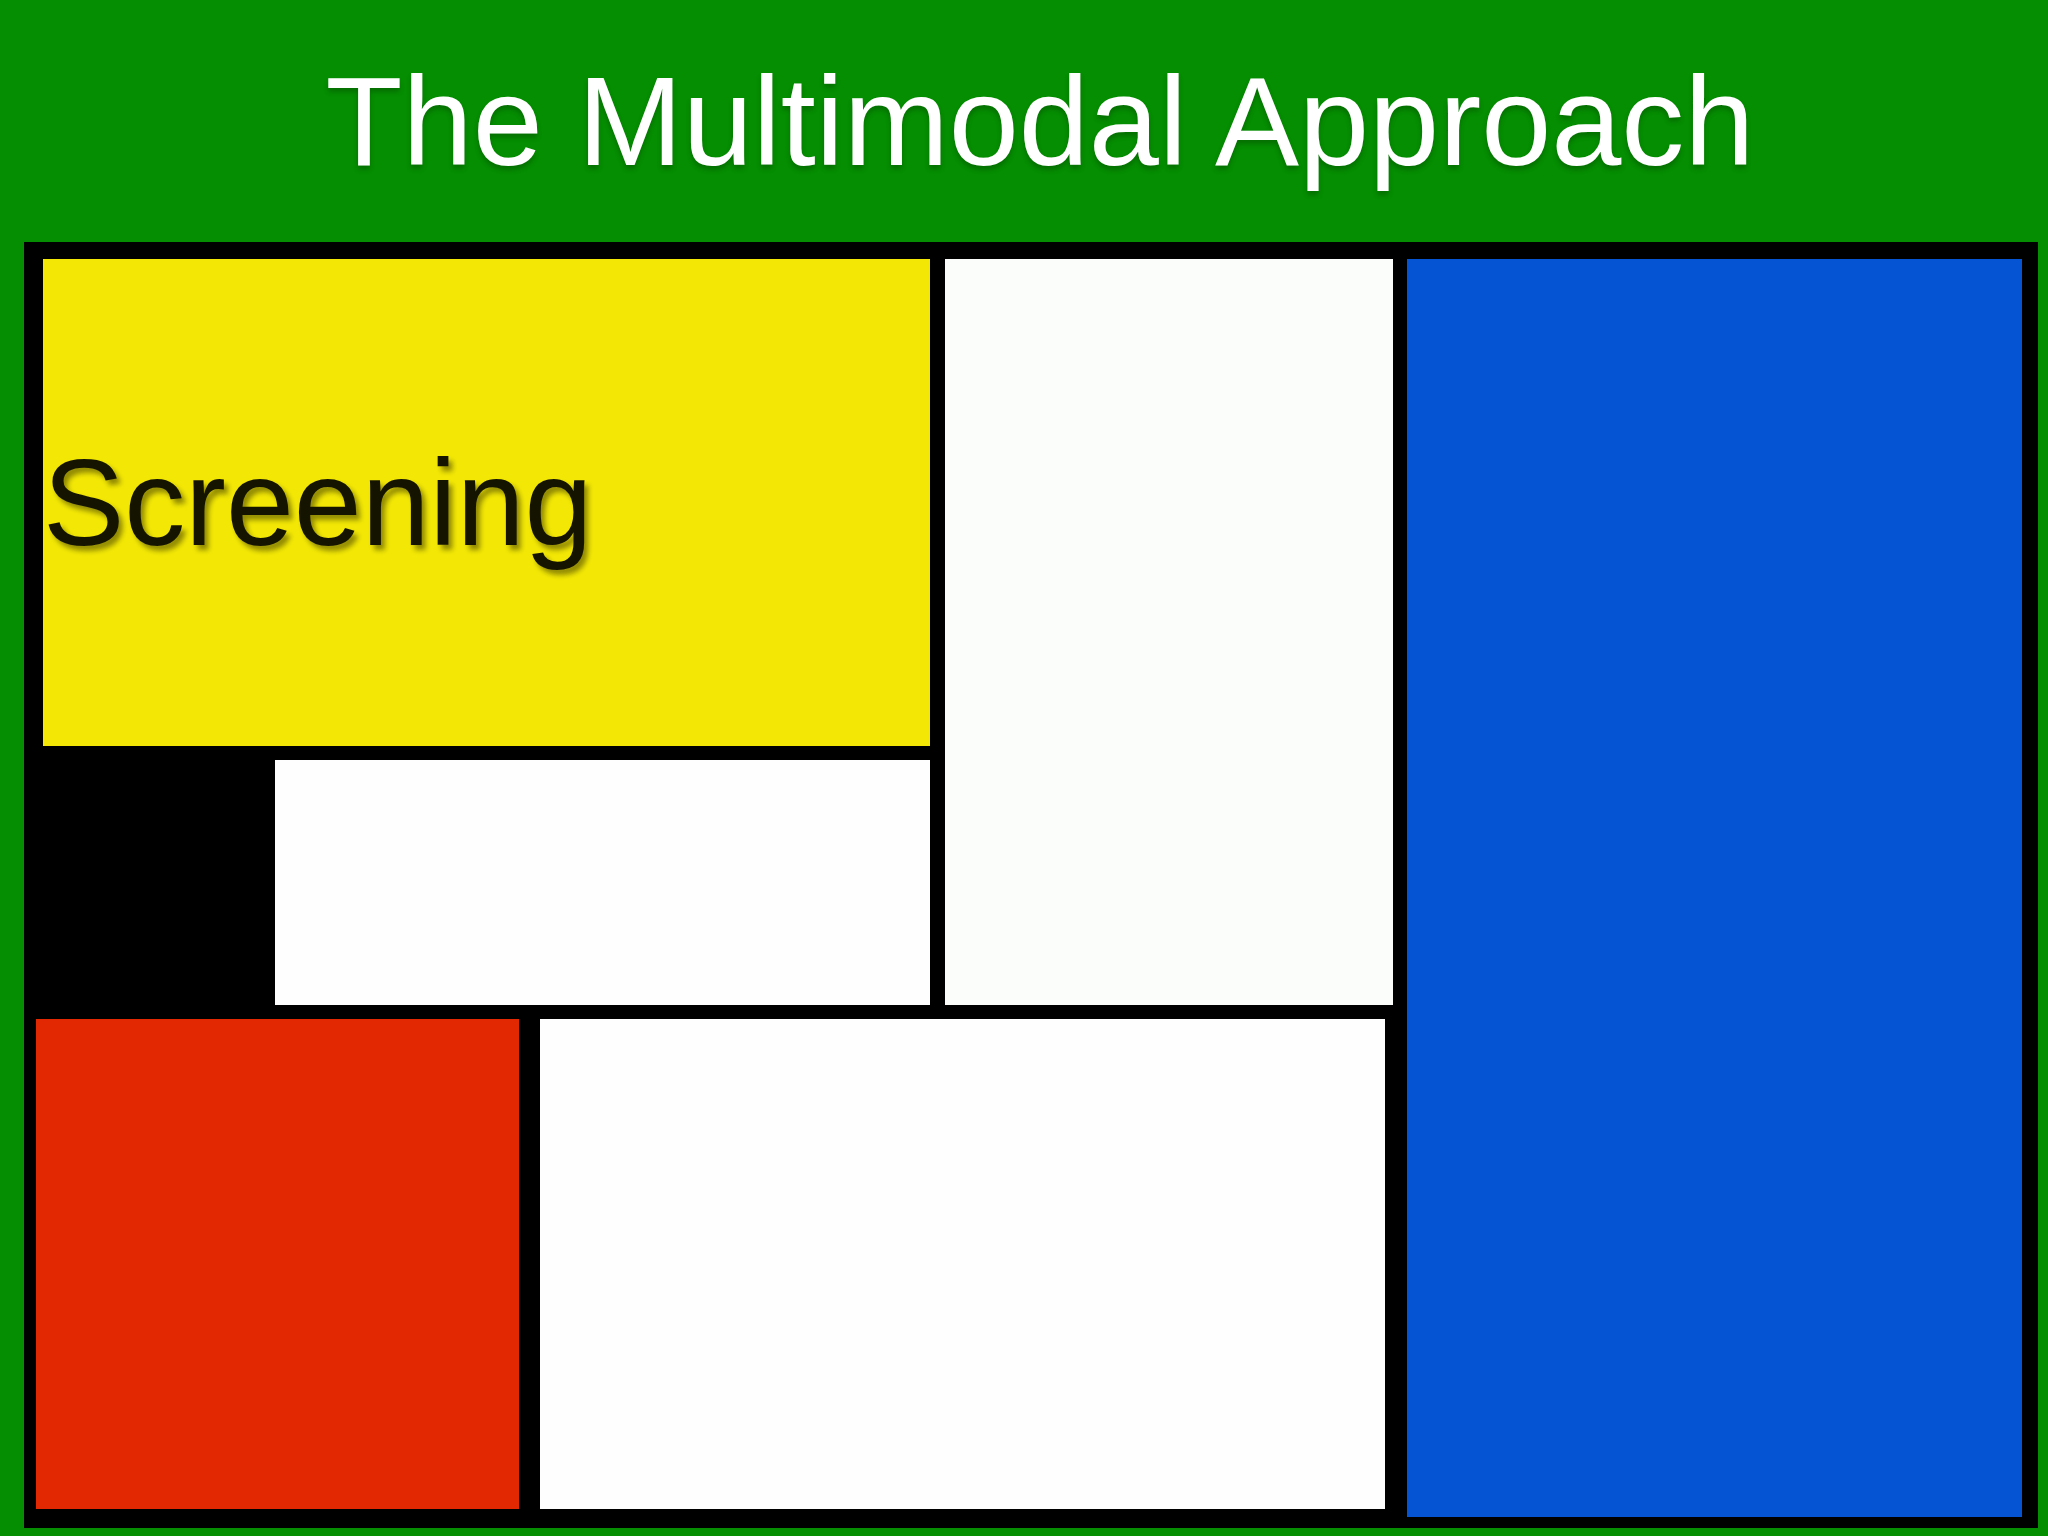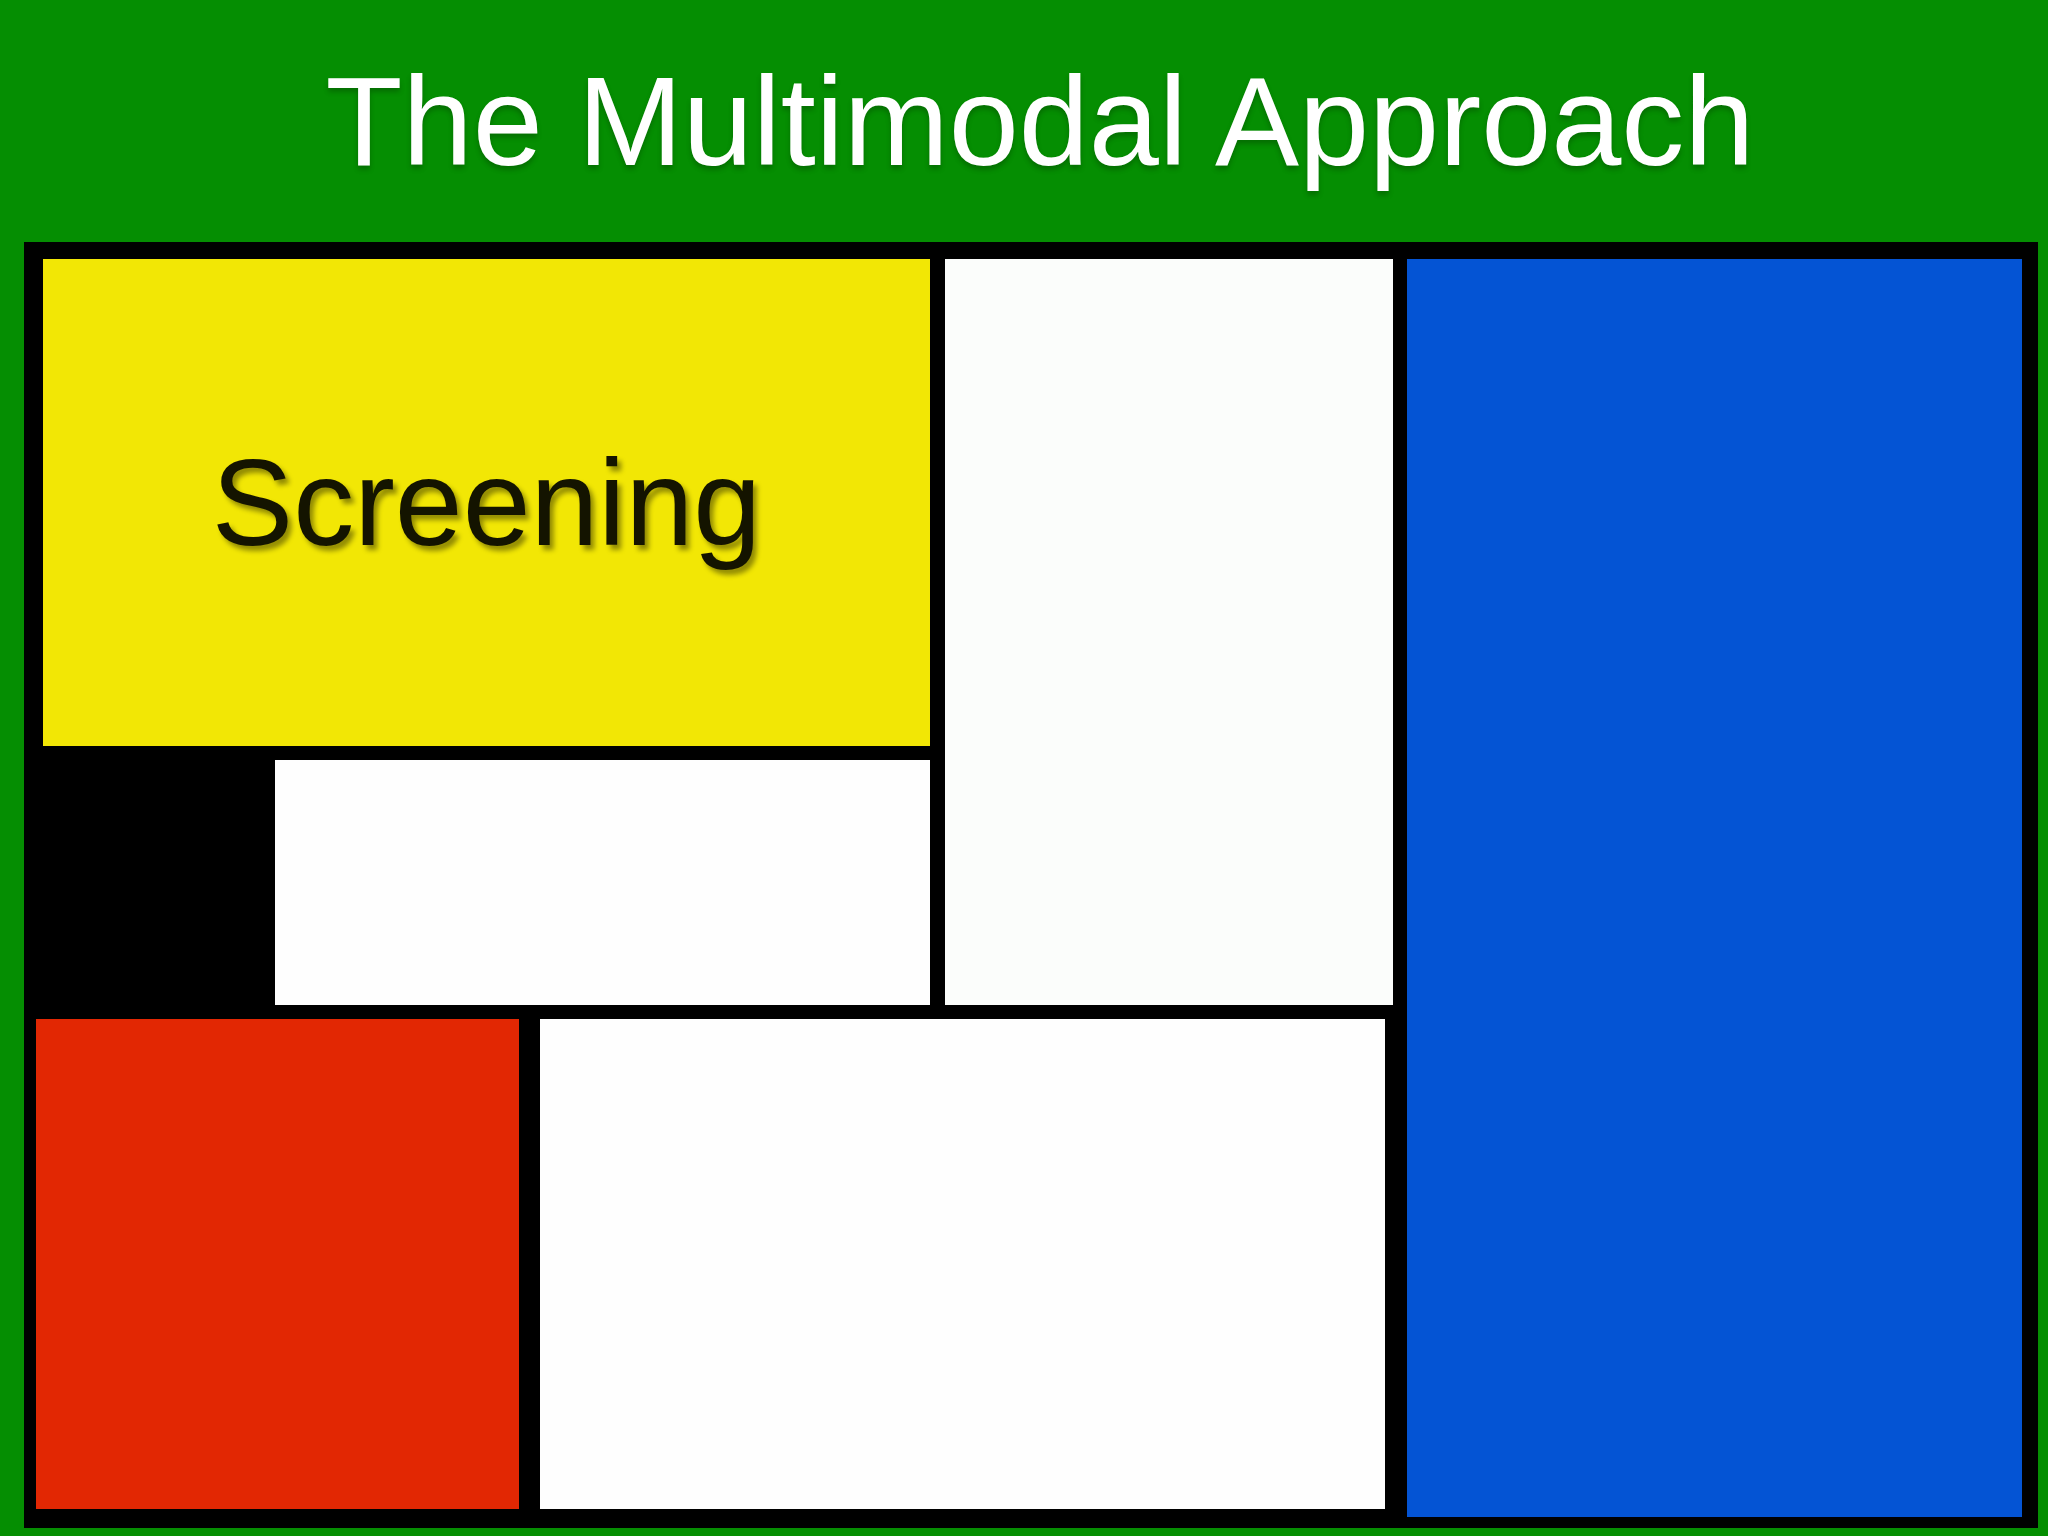--- a/index.html
+++ b/index.html
@@ -49,21 +49,20 @@
     position: absolute;
   }
   .block.yellow {
     left: 19px;
     top: 17px;
     width: 887px;
     height: 487px;
     background: var(--yellow, #f2e705);
     display: flex;
     align-items: center;
-    justify-content: center;
   }
   .block.yellow span {
     font-size: 122px;
     font-weight: 400;
     color: var(--screening-text, #141400);
     text-shadow: 4px 5px 5px rgba(0,0,0,0.40);
     white-space: nowrap;
   }
   .block.white-top {
     left: 921px;

